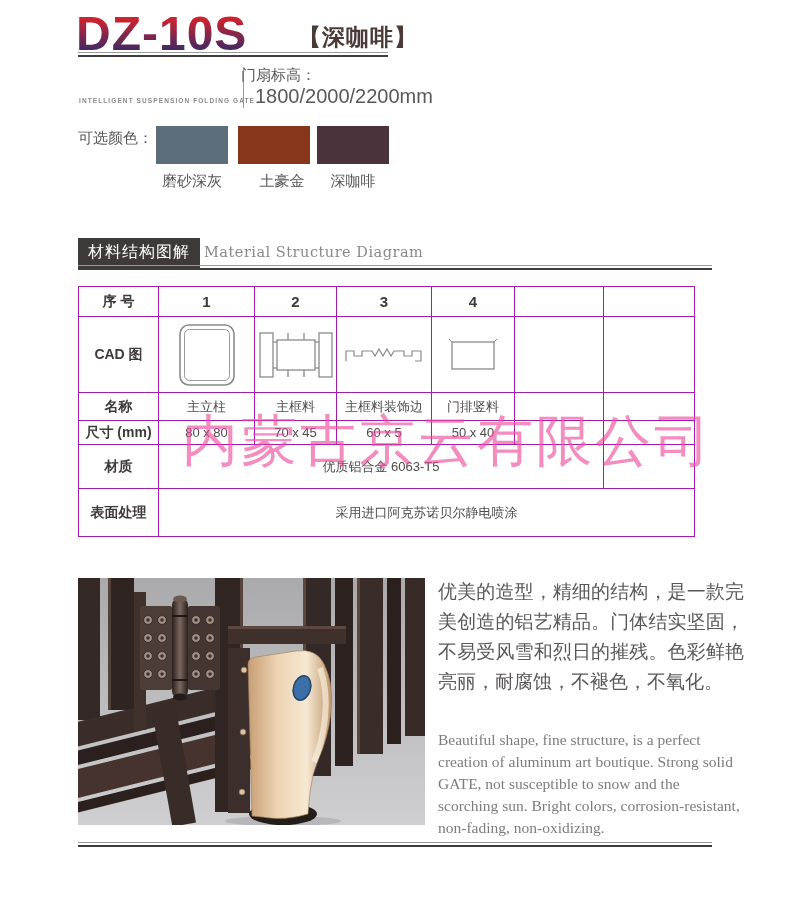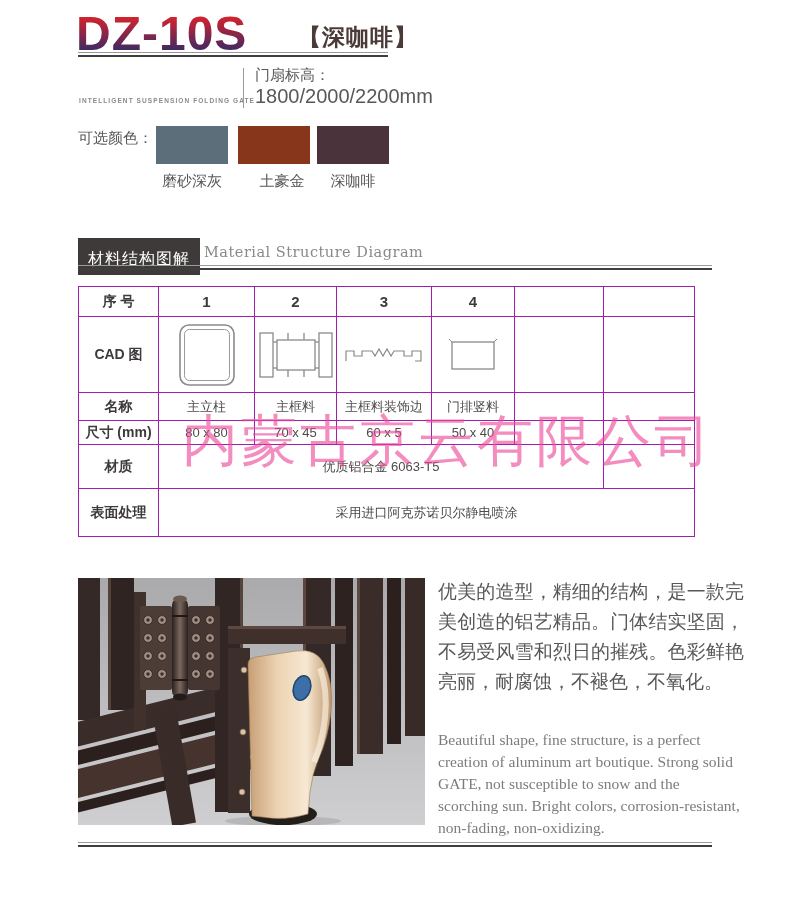--- a/index.html
+++ b/index.html
@@ -9,31 +9,31 @@
   
   .title-svg{position:absolute;left:76px;top:6px;}
   .variant{position:absolute;left:258px;top:22px;font-size:23px;font-weight:bold;color:#4a3b38;letter-spacing:1px;margin-left:40px;}
   .rule{position:absolute;}
   .rule .thin{height:0;border-top:1px solid #9a9a9a;}
   .rule .thick{height:2px;background:#3e3e3e;margin-top:2px;}
 
   .prod-cn{position:absolute;left:78px;top:64px;font-size:27px;color:#595757;letter-spacing:2px;}
   .prod-en{position:absolute;left:79px;top:97px;font-size:6.5px;color:#8a8a8a;letter-spacing:1.1px;font-weight:bold;}
   .subtitle-divider{position:absolute;left:243px;top:68px;width:1px;height:40px;background:#9a9a9a;}
-  .door-h-label{position:absolute;left:255px;top:66px;font-size:15px;color:#595757;}
+  .door-h-label{position:absolute;left:241px;top:66px;font-size:15px;color:#595757;}
   .door-h-value{position:absolute;left:255px;top:85px;font-size:20px;color:#595757;}
 
   
   .colors-label{position:absolute;left:78px;top:129px;font-size:15px;color:#595757;}
   .swatch{position:absolute;top:126px;width:72px;height:38px;}
   .swatch-name{position:absolute;top:172px;font-size:15px;color:#595757;text-align:center;width:92px;}
 
   
   .sec-box{position:absolute;left:78px;top:238px;background:#3e3a39;color:#ffffff;
-           font-size:16px;letter-spacing:1px;padding:11px 10px 5px 10px;}
+           font-size:16px;letter-spacing:1px;padding:4px 10px 5px 10px;}
   .sec-en{position:absolute;left:204px;top:244px;font-size:14.5px;color:#898989;
           font-family:"DejaVu Serif","Liberation Serif",serif;letter-spacing:.5px;}
 
   
   table.spec{position:absolute;left:78px;top:286px;border-collapse:collapse;table-layout:fixed;}
   table.spec td{border:1px solid #a21caf;text-align:center;vertical-align:middle;
                 padding:0;font-size:13px;color:#4e4b4a;}
   table.spec td.lab{font-size:14px;font-weight:bold;color:#3e3a39;}
   table.spec td.num{font-size:15px;font-weight:bold;color:#3e3a39;}
   .cad-svg{display:block;margin:0 auto;}

